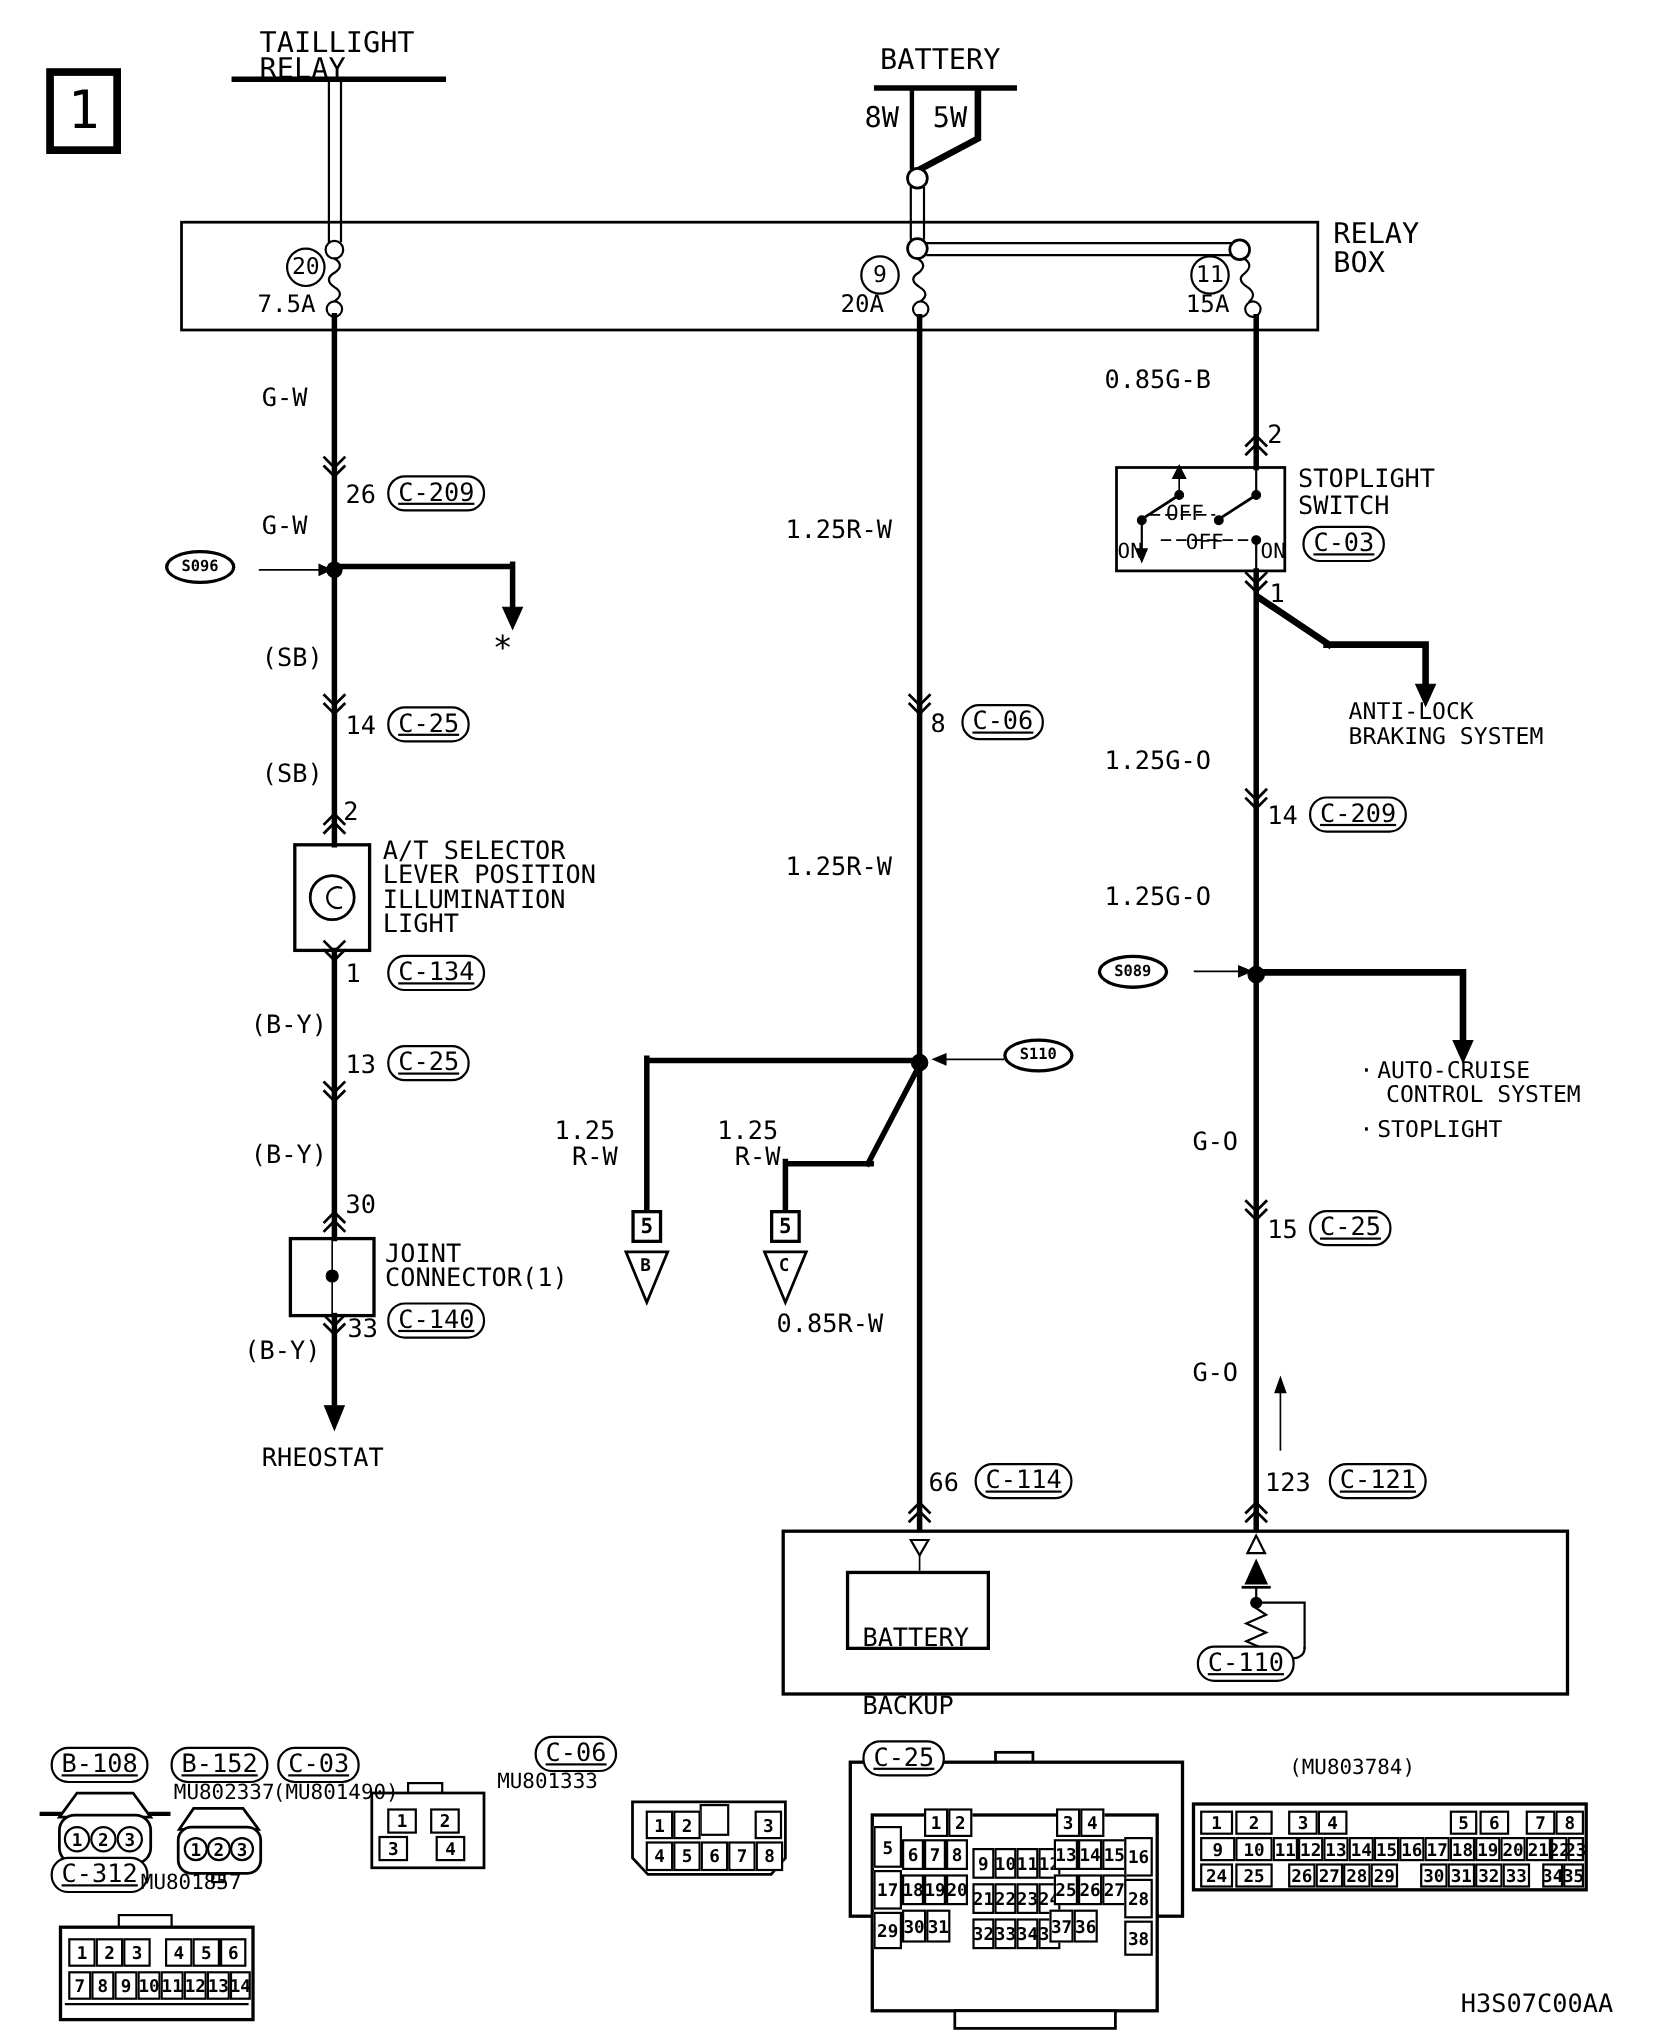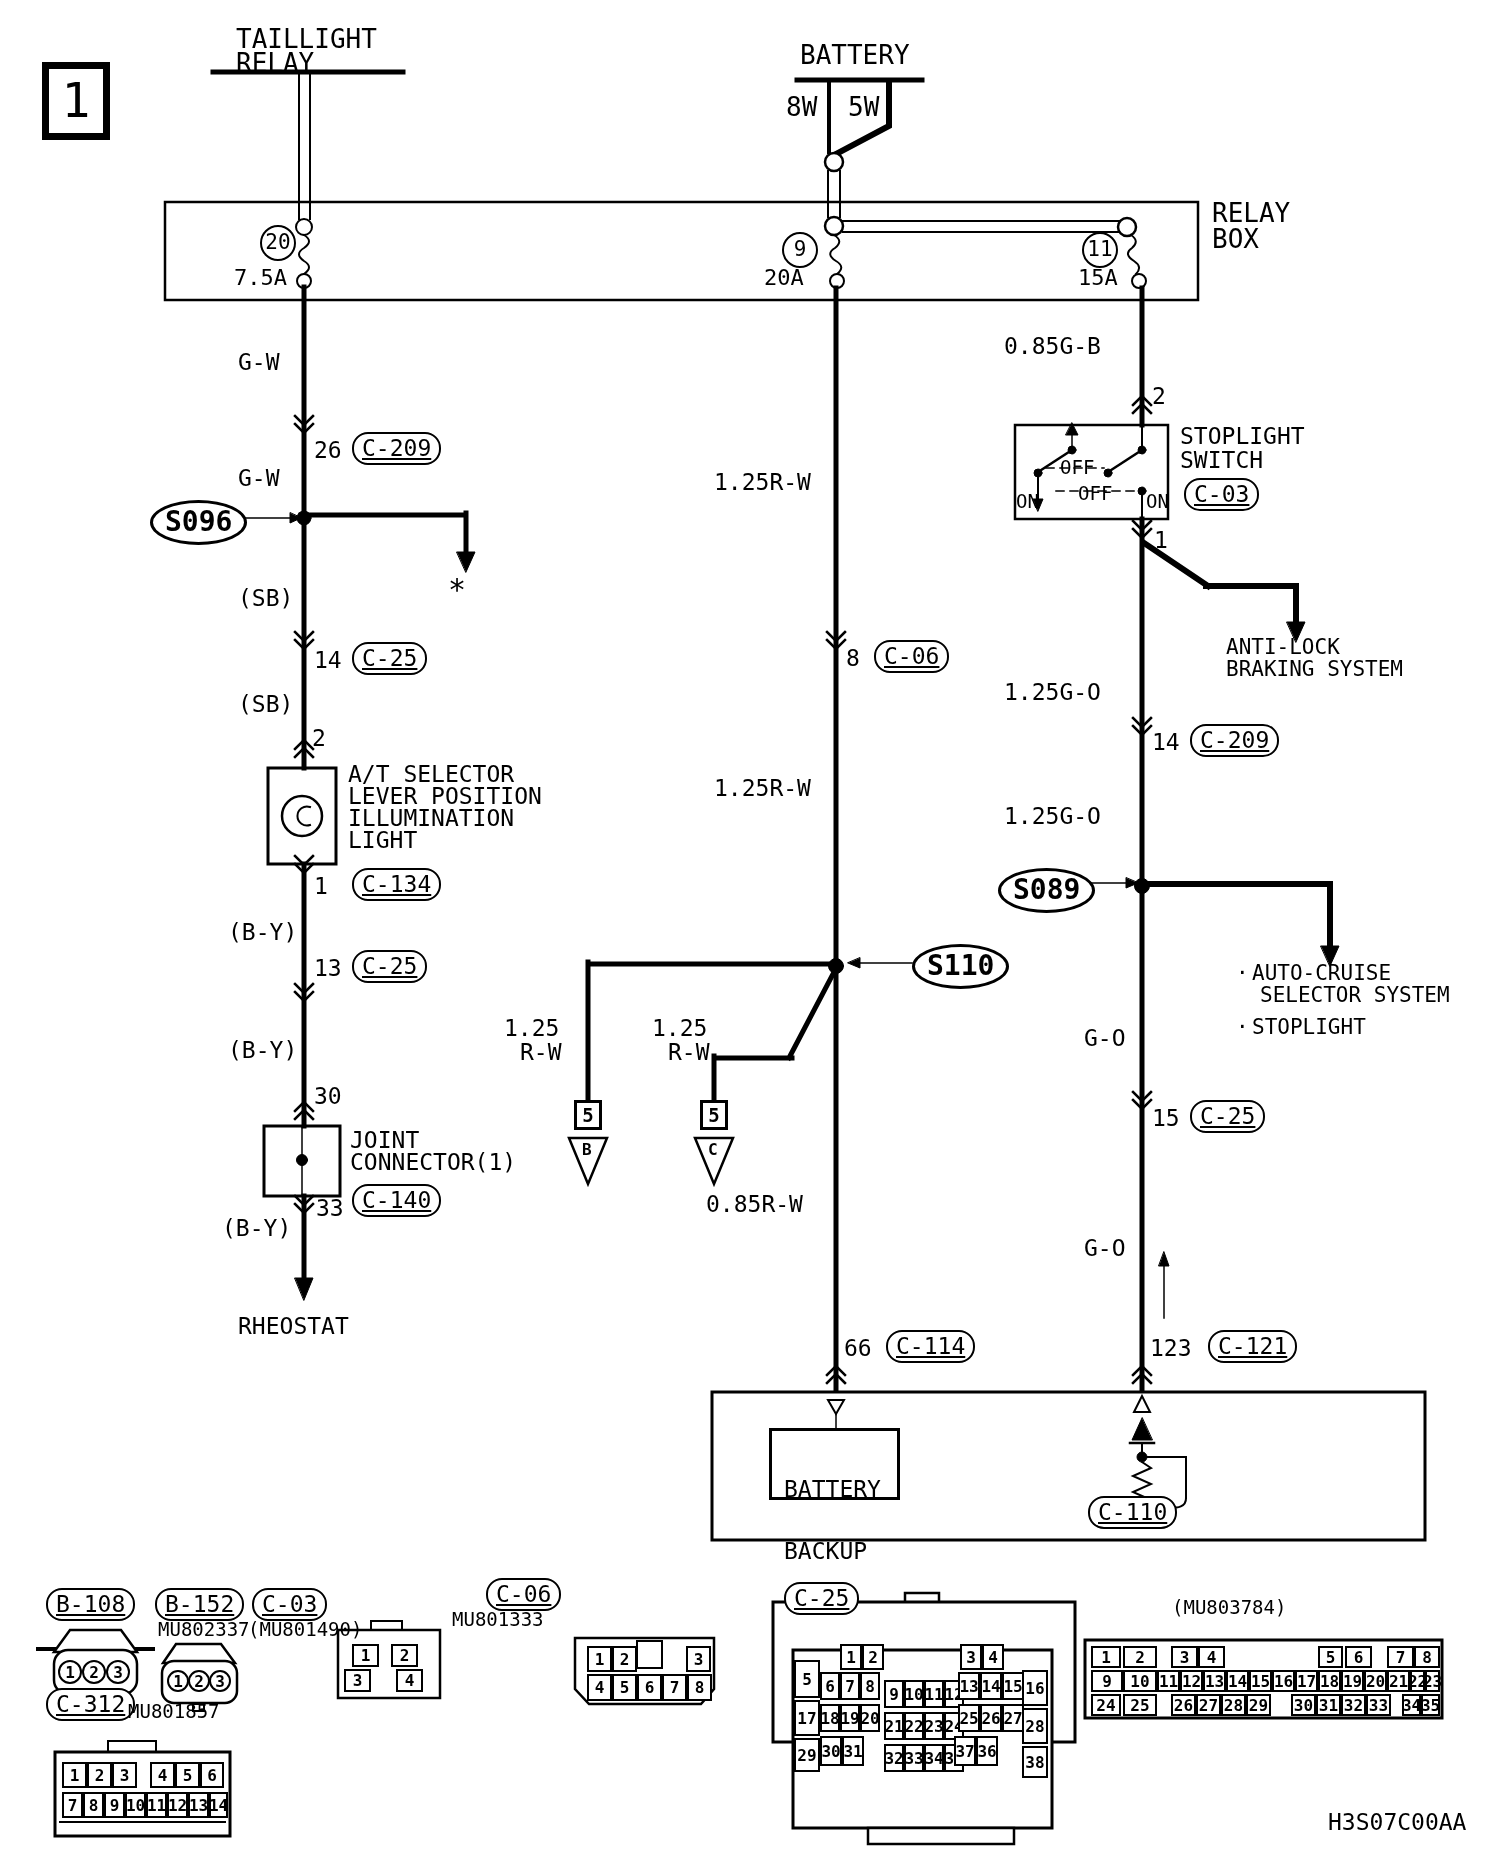--- a/index.html
+++ b/index.html
@@ -8,21 +8,21 @@
         font-family:"DejaVu Sans Mono","Liberation Mono",monospace;overflow:hidden}
   .abs{position:absolute;white-space:pre}
   .t{font-size:23px;line-height:1.05}
   .t26{font-size:26px;line-height:1.05}
   .t22{font-size:22px;line-height:1.05}
   .t21{font-size:21px;line-height:1.05}
   .t19{font-size:19px;line-height:1.0}
   .big{font-size:30px}
   .pill{border:2.5px solid #000;border-radius:16px;padding:2px 8px 3px;font-size:23px;
         line-height:1.05;text-decoration:underline;background:#fff;display:inline-block}
-  .oval{border:3.5px solid #000;border-radius:50%;padding:5px 12px 6px;font-size:28px;
+  .oval{border:3.5px solid #000;border-radius:50%;padding:5px 12px 6px;font-size:14px;
         font-weight:bold;line-height:1;background:#fff;display:inline-block}
   .fuse{width:36px;height:36px;border:2.5px solid #000;border-radius:50%;text-align:center;
         line-height:31px;font-size:21px;background:#fff}
   .pagebox{width:68px;height:78px;border:7px solid #000;text-align:center;line-height:62px;font-size:48px}
   .pinbox{border:3px solid #000;width:28px;height:30px;text-align:center;line-height:24px;
           font-size:19px;font-weight:bold;background:#fff}
   .cbox{border:3px solid #000;background:#fff}
   .pin{position:absolute;border:2px solid #000;background:#fff;display:flex;align-items:center;
        justify-content:center;font-size:16px;font-weight:bold;
        font-family:"DejaVu Sans Mono","Liberation Mono",monospace}
@@ -303,21 +303,21 @@
 <div class="abs t" style="left:1154px;top:528px">1</div>
 <div class="abs t21" style="left:1226px;top:636px">ANTI-LOCK</div>
 <div class="abs t21" style="left:1226px;top:658px">BRAKING SYSTEM</div>
 <div class="abs t" style="left:1004px;top:680px">1.25G-O</div>
 <div class="abs t" style="left:1152px;top:730px">14</div>
 <div class="abs pill" style="left:1190px;top:724px">C-209</div>
 <div class="abs t" style="left:1004px;top:804px">1.25G-O</div>
 <div class="abs oval" style="left:998px;top:868px">S089</div>
 <div class="abs t21" style="left:1236px;top:962px">·</div>
 <div class="abs t21" style="left:1252px;top:962px">AUTO-CRUISE</div>
-<div class="abs t21" style="left:1260px;top:984px">SELECTOR SYSTEM</div>
+<div class="abs t21" style="left:1260px;top:984px">CONTROL SYSTEM</div>
 <div class="abs t21" style="left:1236px;top:1016px">·</div>
 <div class="abs t21" style="left:1252px;top:1016px">STOPLIGHT</div>
 <div class="abs t" style="left:1084px;top:1026px">G-O</div>
 <div class="abs t" style="left:1152px;top:1106px">15</div>
 <div class="abs pill" style="left:1190px;top:1100px">C-25</div>
 <div class="abs t" style="left:1084px;top:1236px">G-O</div>
 <div class="abs t" style="left:1150px;top:1336px">123</div>
 <div class="abs pill" style="left:1208px;top:1330px">C-121</div>
 
 <div class="abs pill" style="left:46px;top:1588px">B-108</div>

